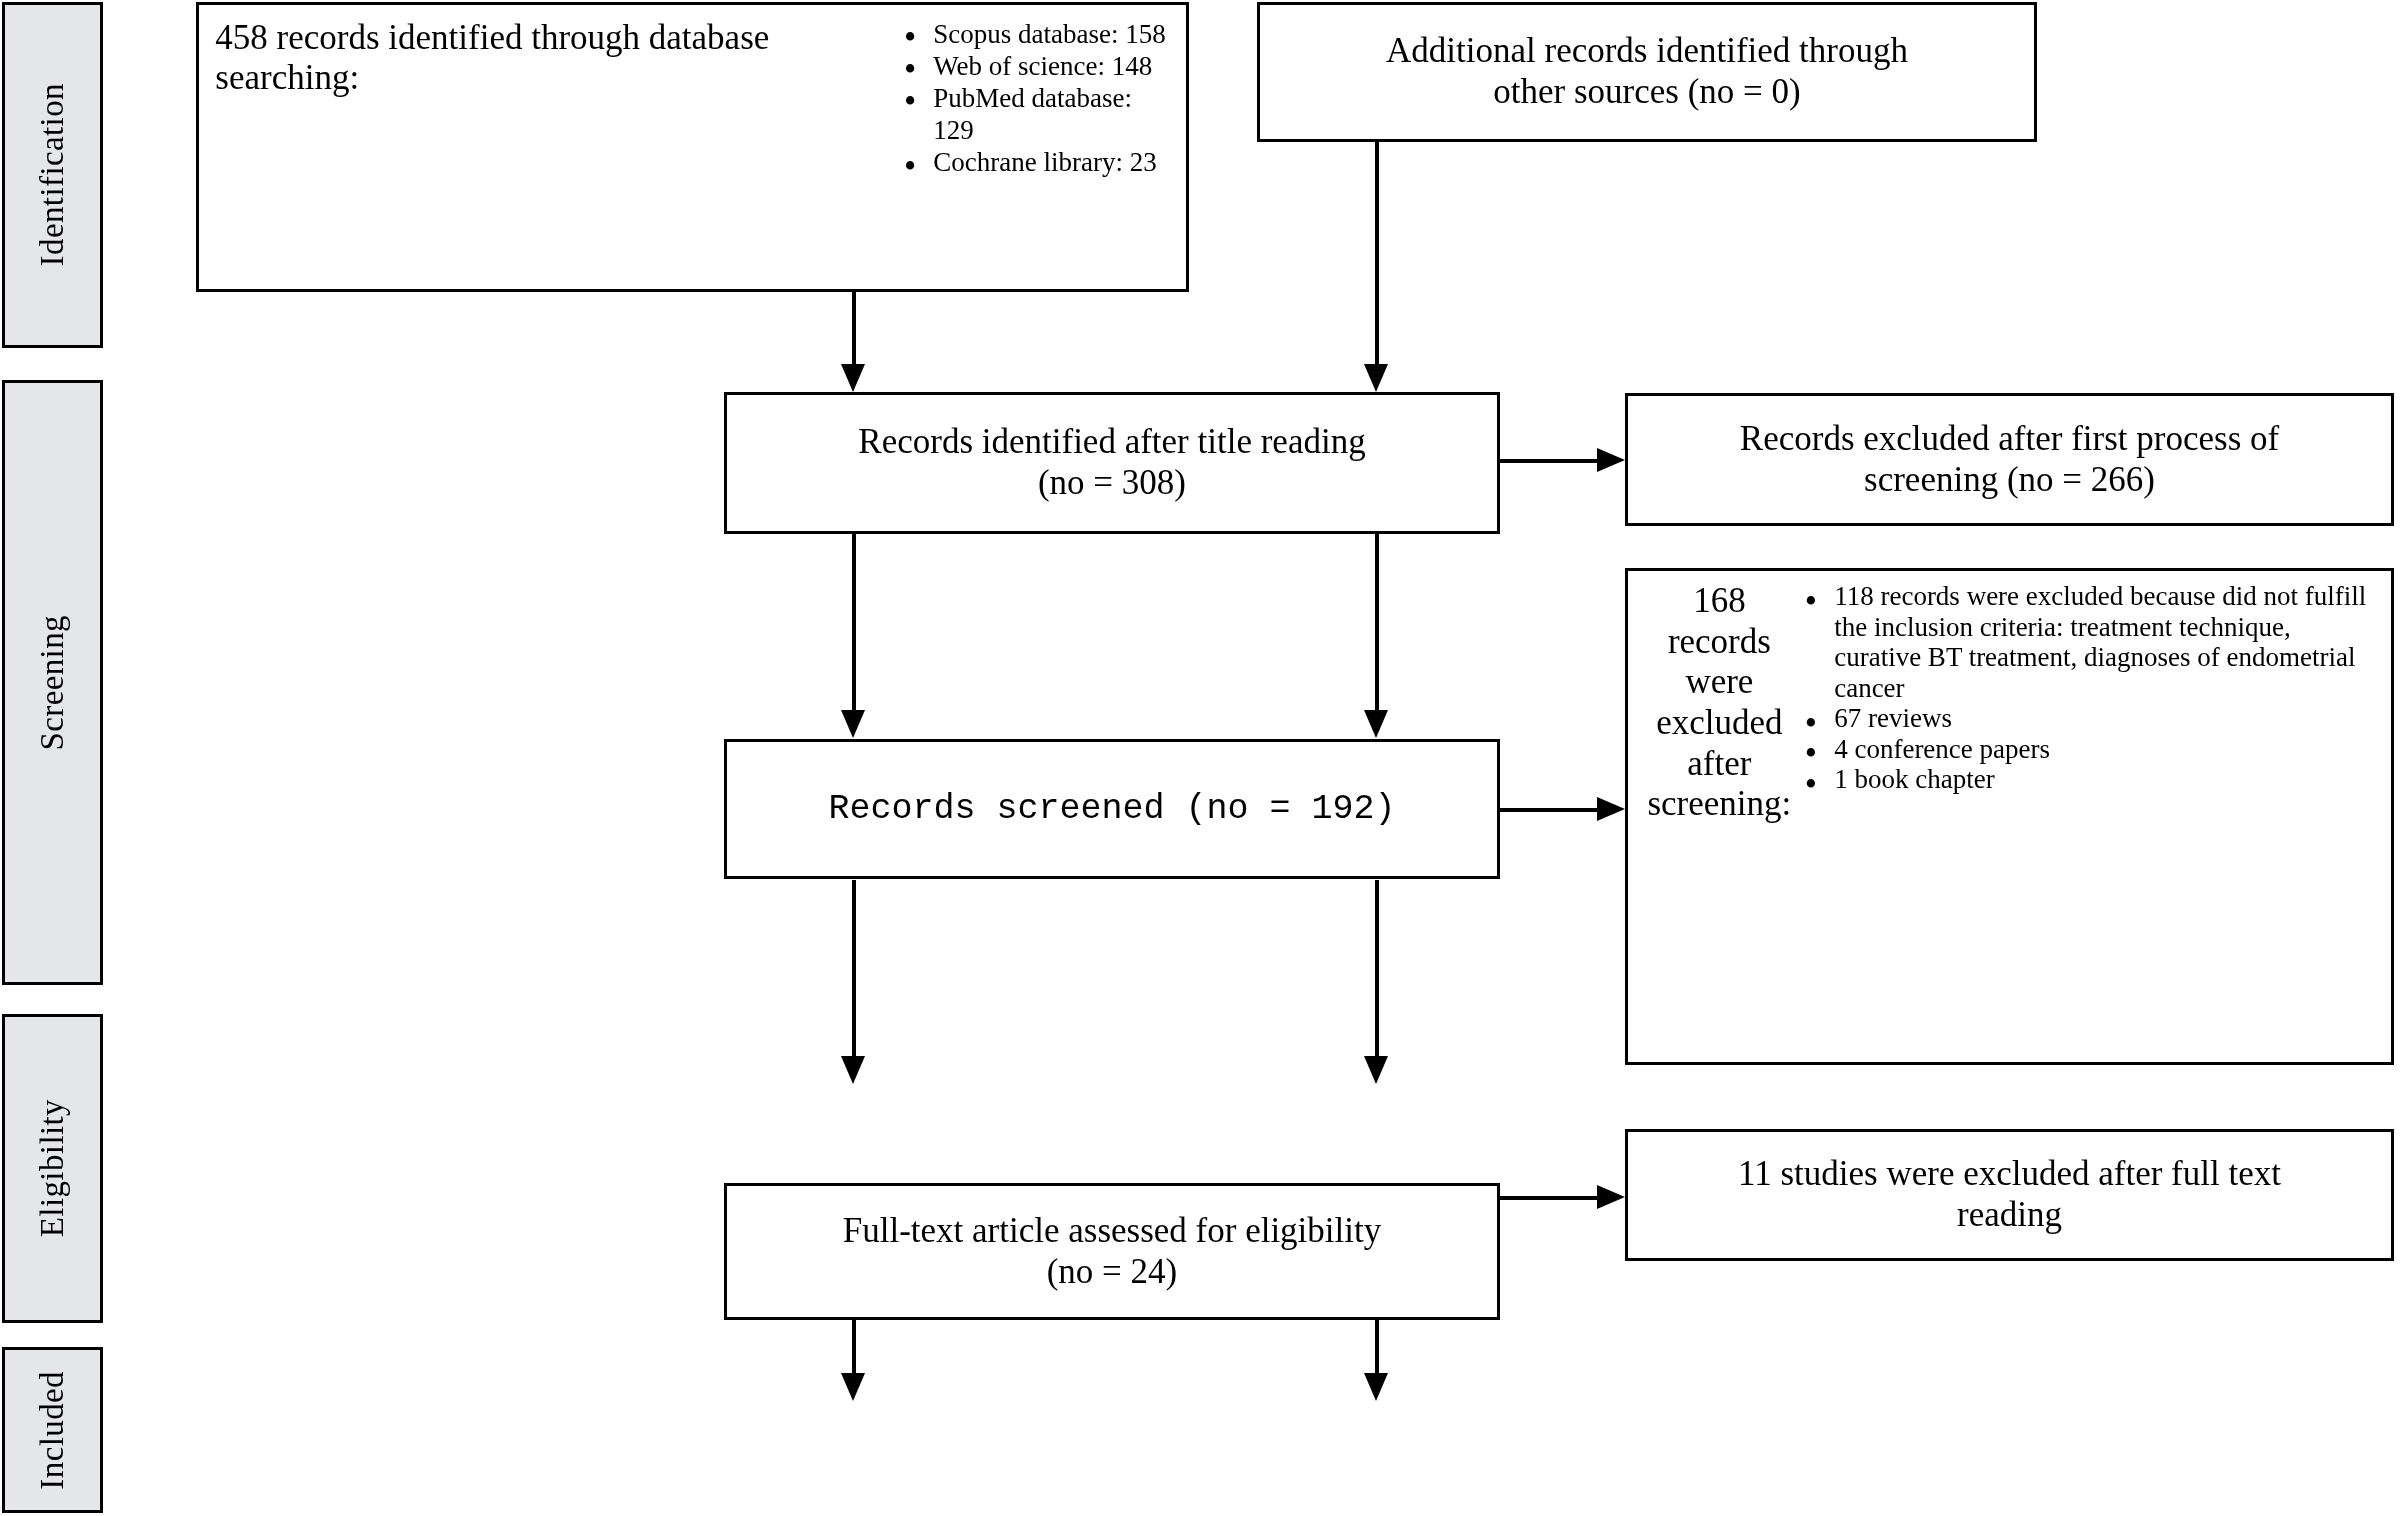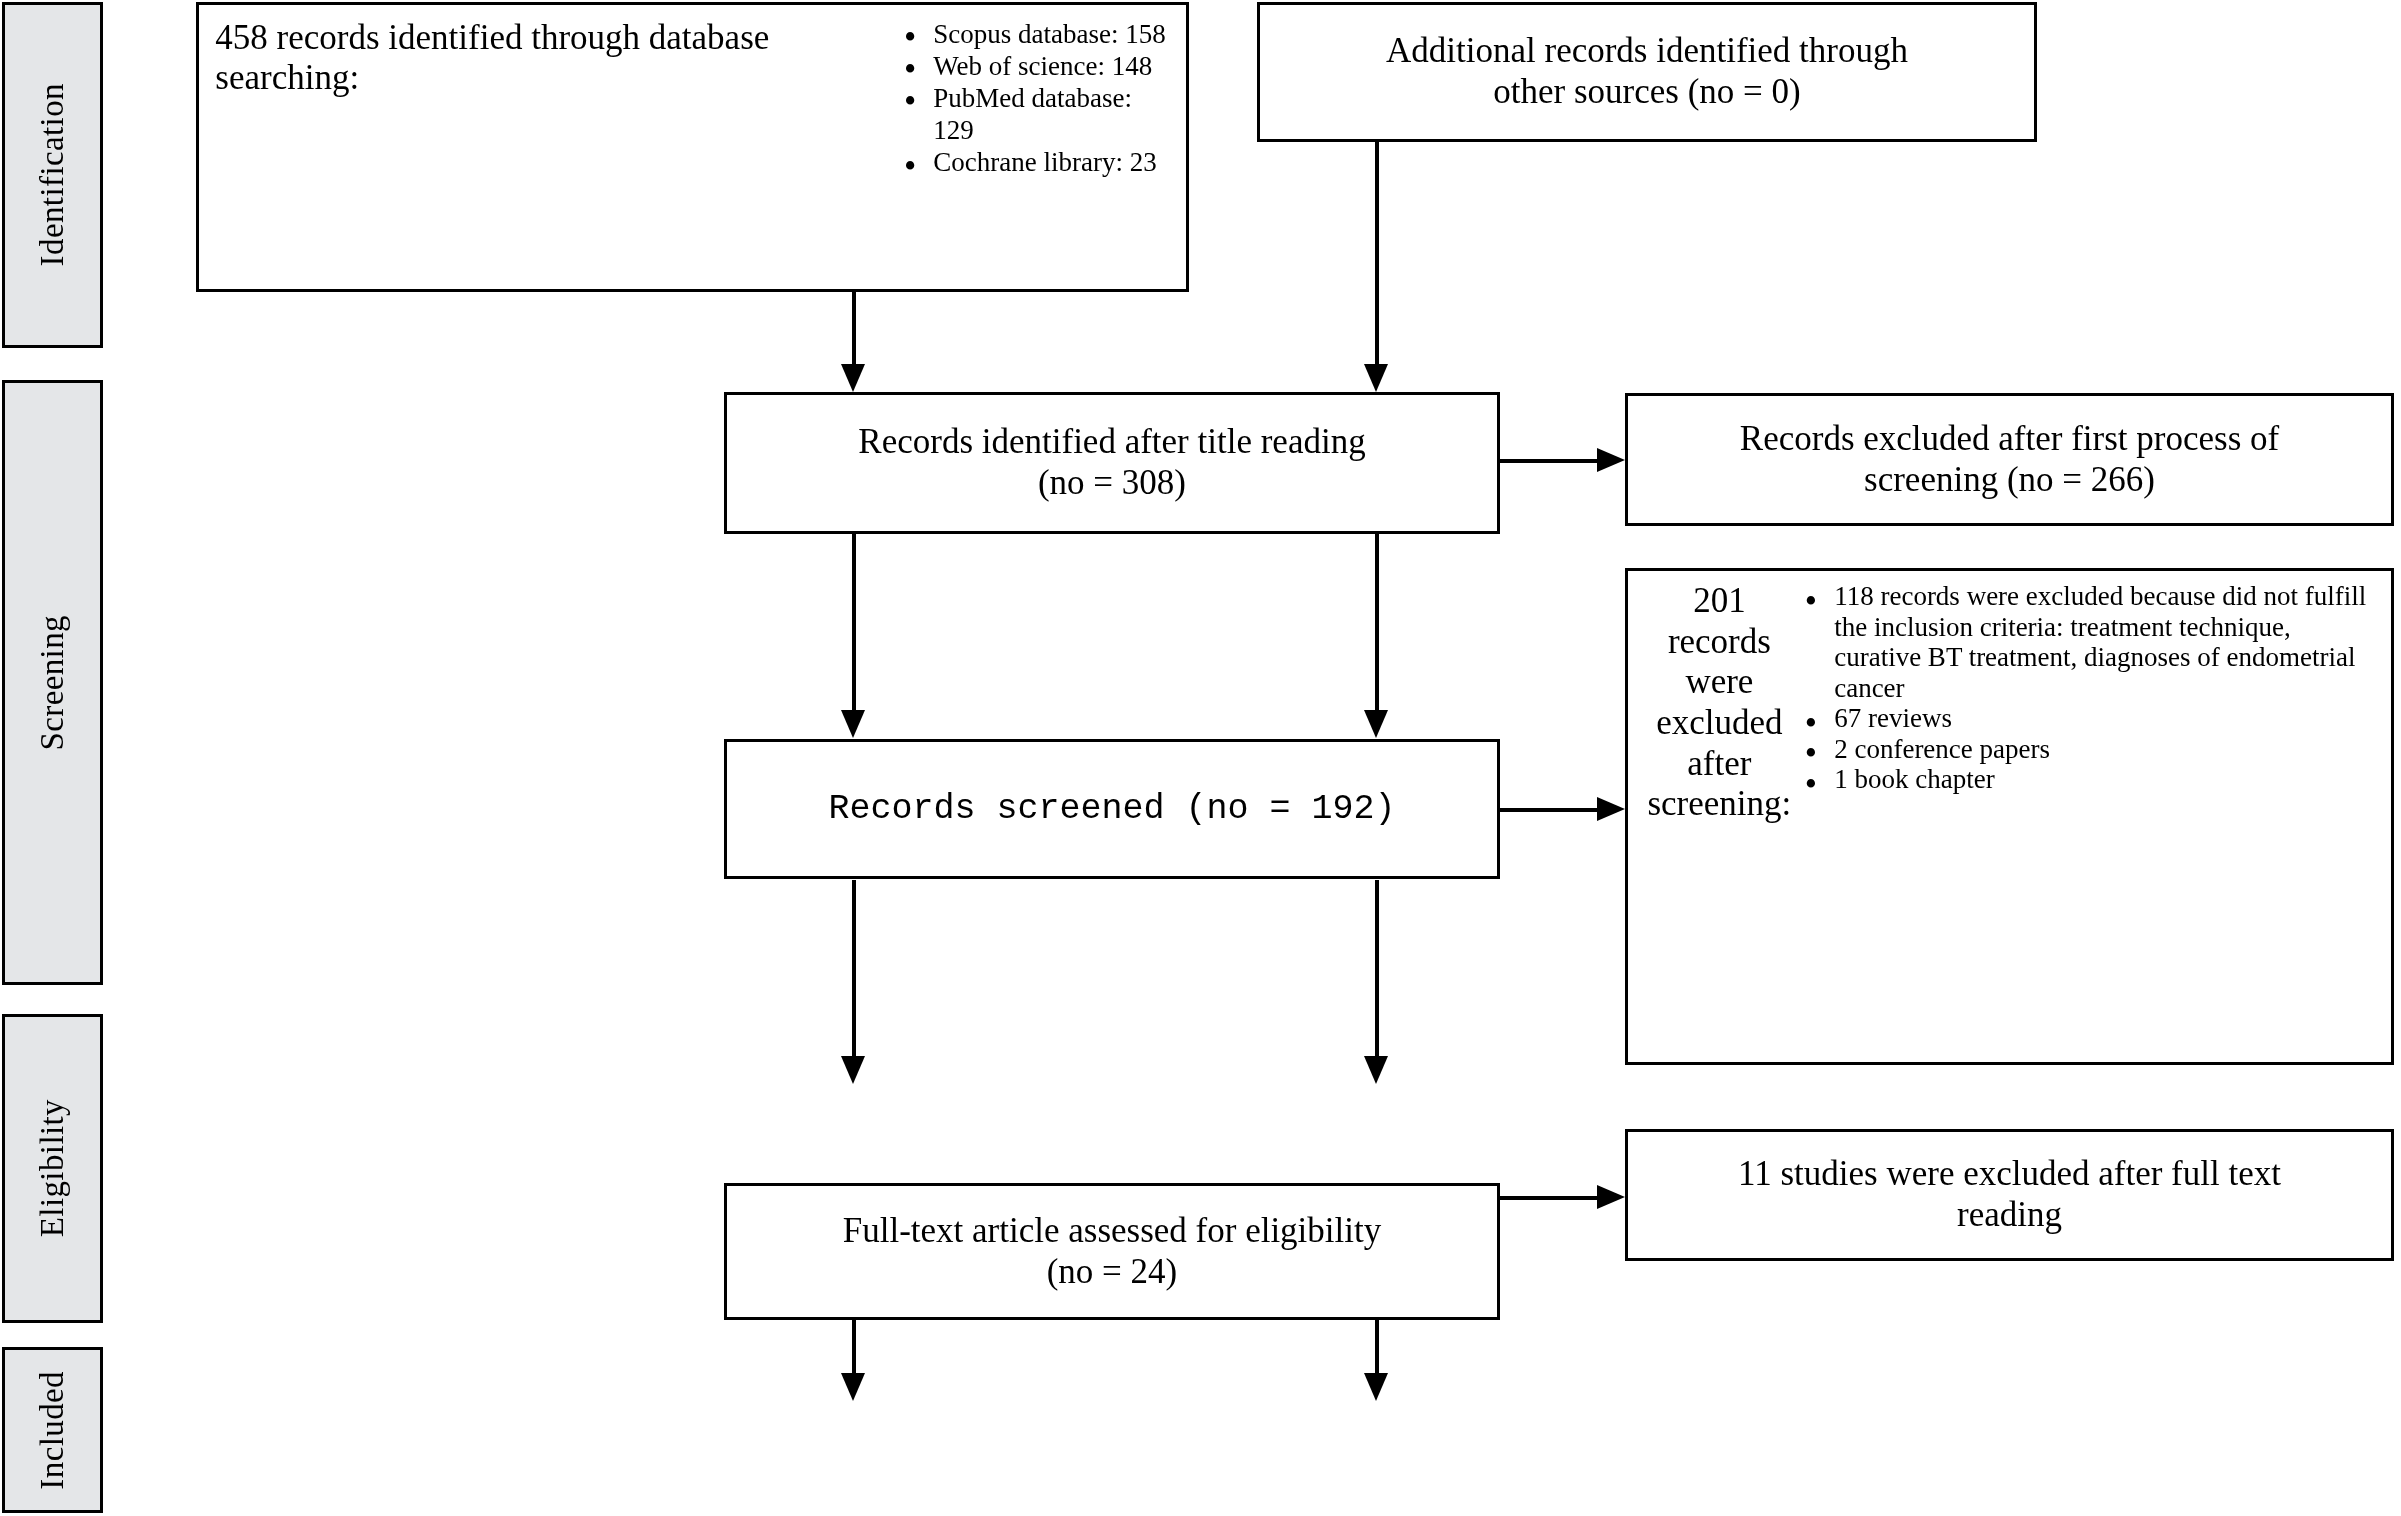--- a/index.html
+++ b/index.html
@@ -174,26 +174,26 @@
   <div class="arrow-down" style="left:841px; top:710px;"></div>
 
   <div class="vline" style="left:1375px; top:534px; height:181px;"></div>
   <div class="arrow-down" style="left:1364px; top:710px;"></div>
 
   <div class="flow-box" style="left:724px; top:739px; width:776px; height:140px;font-family:Liberation Mono, monospace;">
     <div class="box-title">Records screened (no = 192)</div>
   </div>
 
   <div class="flow-box align-left" style="left:1625px; top:568px; width:769px; height:497px; padding:10.3px 15px 7.4px 15px;">
-    <div class="box-title-center-top" style="margin-bottom:4.4px;">201 records were excluded after
+    <div class="box-title-center-top" style="margin-bottom:4.4px;">168 records were excluded after
 screening:</div>
     <ul class="bullets tight">
       <li>118 records were excluded because did not fulfill the inclusion criteria: treatment technique, curative BT treatment, diagnoses of endometrial cancer</li>
       <li>67 reviews</li>
-      <li>2 conference papers</li>
+      <li>4 conference papers</li>
       <li>1 book chapter</li>
     </ul>
   </div>
 
   <div class="hline" style="left:1500px; top:808px; width:100px;"></div>
   <div class="arrow-right" style="left:1597px; top:797px;"></div>
 
   <div class="vline" style="left:852px; top:880px; height:181px;"></div>
   <div class="arrow-down" style="left:841px; top:1056px;"></div>
 

